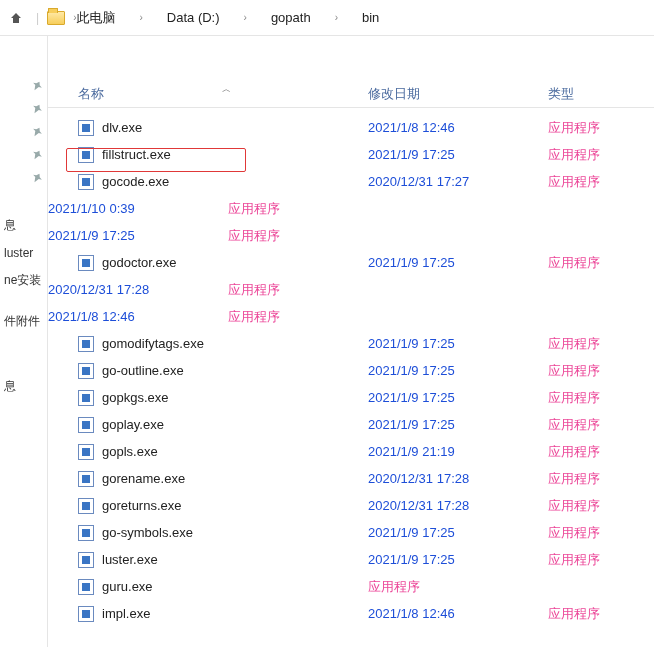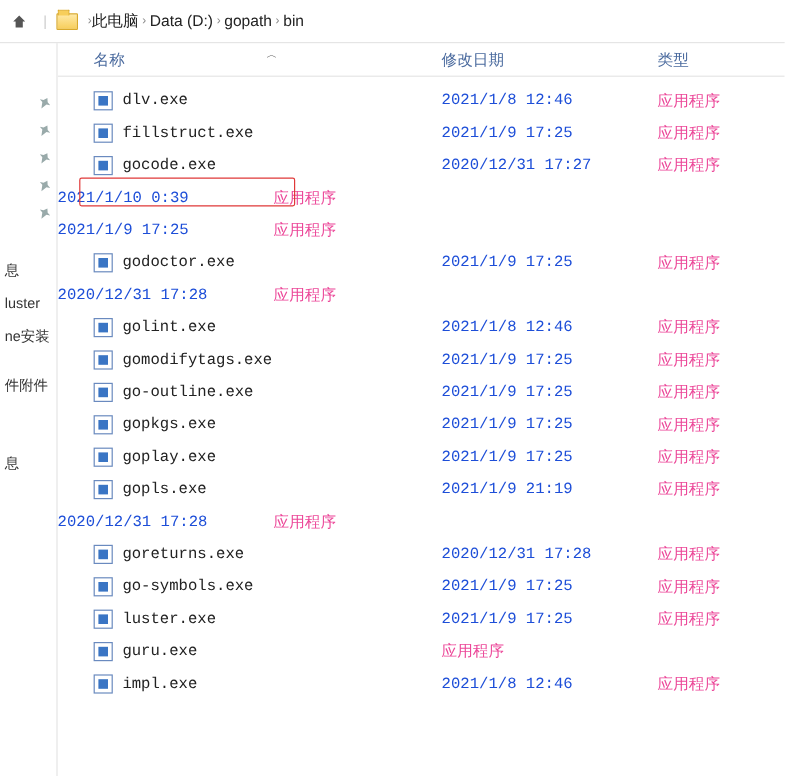--- a/index.html
+++ b/index.html
@@ -43,21 +43,21 @@
       top: -4px; left: 0;
       width: 8px; height: 4px;
       background: #f7ce5b;
       border: 1px solid #d9a92b;
       border-bottom: none;
       border-radius: 1px 1px 0 0;
     }
     .breadcrumb {
       display: flex;
       align-items: center;
-      gap: 3px;
+      gap: 24px;
       font-size: 13px;
       color: #222;
     }
     .crumb-sep { color: #888; font-size: 10px; }
     .main {
       display: flex;
       height: calc(100% - 36px);
     }
     .sidebar {
       width: 48px;
@@ -84,32 +84,33 @@
       overflow: auto;
     }
     .col-header {
       display: flex;
       border-bottom: 1px solid #e5e5e5;
       height: 28px;
       align-items: center;
       color: #4a6a9e;
       font-size: 13px;
       position: relative;
+      margin-top: 44px;
     }
     .col-name { width: 320px; padding-left: 30px; position: relative; }
     .col-date { width: 180px; }
     .col-type { flex: 1; }
     .sort-caret {
       position: absolute;
       left: 174px;
       top: -2px;
       font-size: 9px;
       color: #666;
     }
-    .file-list { padding-top: 6px; font-family: Liberation Mono, monospace; }
+    .file-list { padding-top: 6px; }
     .file-row {
       display: flex;
       align-items: center;
       height: 27px;
       font-size: 13px;
       color: #222;
     }
     .fname-cell {
       width: 320px;
       display: flex;
@@ -240,24 +241,20 @@
             <span>godoctor.exe</span>
           </div>
           <div class="fdate-cell">2021/1/9 17:25</div>
           <div class="ftype-cell">应用程序</div>
         </div>
         <div class="file-row">
           <div class="fdate-cell">2020/12/31 17:28</div>
           <div class="ftype-cell">应用程序</div>
         </div>
         <div class="file-row">
-          <div class="fname-cell">
-            <span class="exe-icon"></span>
-            <span>golint.exe</span>
-          </div>
           <div class="fdate-cell">2021/1/8 12:46</div>
           <div class="ftype-cell">应用程序</div>
         </div>
         <div class="file-row">
           <div class="fname-cell">
             <span class="exe-icon"></span>
             <span>gomodifytags.exe</span>
           </div>
           <div class="fdate-cell">2021/1/9 17:25</div>
           <div class="ftype-cell">应用程序</div>
@@ -288,20 +285,24 @@
         </div>
         <div class="file-row">
           <div class="fname-cell">
             <span class="exe-icon"></span>
             <span>gopls.exe</span>
           </div>
           <div class="fdate-cell">2021/1/9 21:19</div>
           <div class="ftype-cell">应用程序</div>
         </div>
         <div class="file-row">
+          <div class="fname-cell">
+            <span class="exe-icon"></span>
+            <span>gorename.exe</span>
+          </div>
           <div class="fdate-cell">2020/12/31 17:28</div>
           <div class="ftype-cell">应用程序</div>
         </div>
         <div class="file-row">
           <div class="fname-cell">
             <span class="exe-icon"></span>
             <span>goreturns.exe</span>
           </div>
           <div class="fdate-cell">2020/12/31 17:28</div>
           <div class="ftype-cell">应用程序</div>

